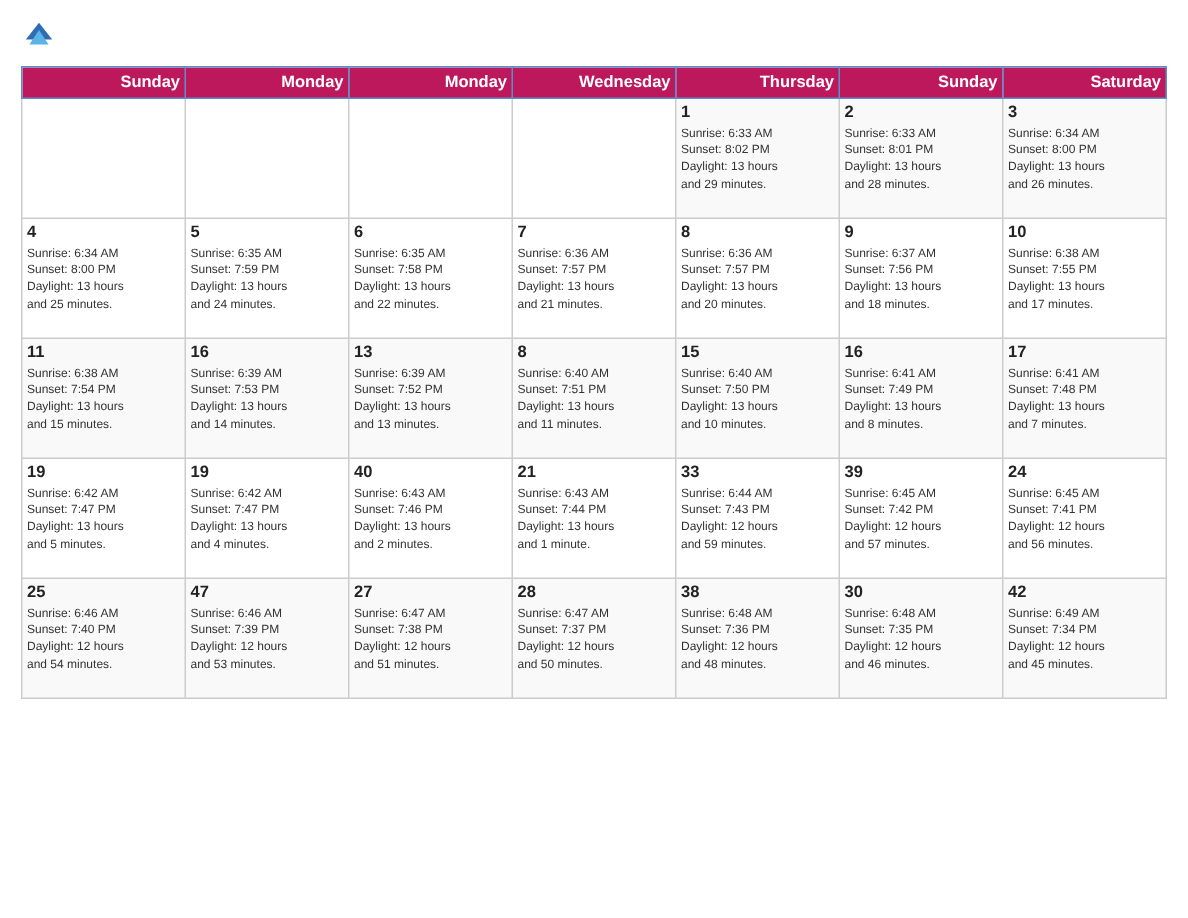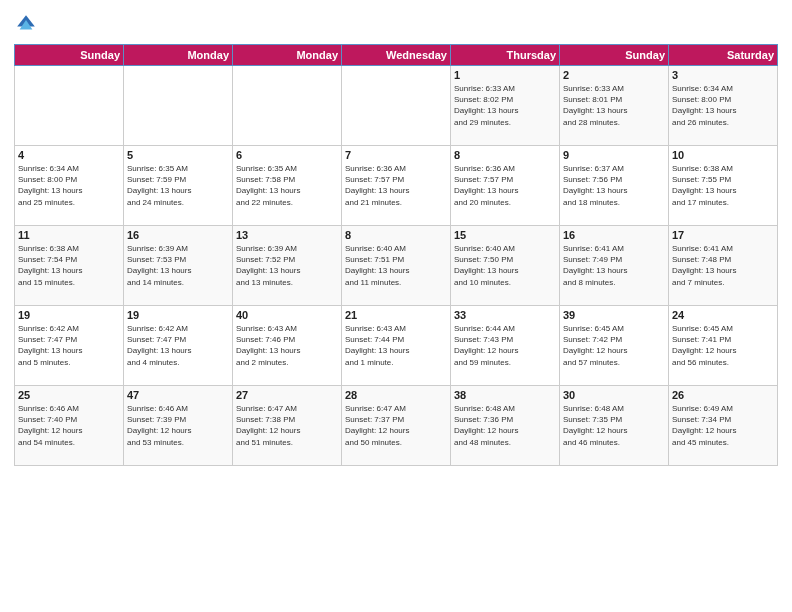--- a/index.html
+++ b/index.html
@@ -253,19 +253,19 @@
           </td>
           <td>
             <div class="day-num">38</div>
             <div class="day-info">Sunrise: 6:48 AM<br>Sunset: 7:36 PM<br>Daylight: 12 hours<br>and 48 minutes.</div>
           </td>
           <td>
             <div class="day-num">30</div>
             <div class="day-info">Sunrise: 6:48 AM<br>Sunset: 7:35 PM<br>Daylight: 12 hours<br>and 46 minutes.</div>
           </td>
           <td>
-            <div class="day-num">26</div>
+            <div class="day-num">42</div>
             <div class="day-info">Sunrise: 6:49 AM<br>Sunset: 7:34 PM<br>Daylight: 12 hours<br>and 45 minutes.</div>
           </td>
         </tr>
       </tbody>
   </table>
 </div>
 
 </body></html>

